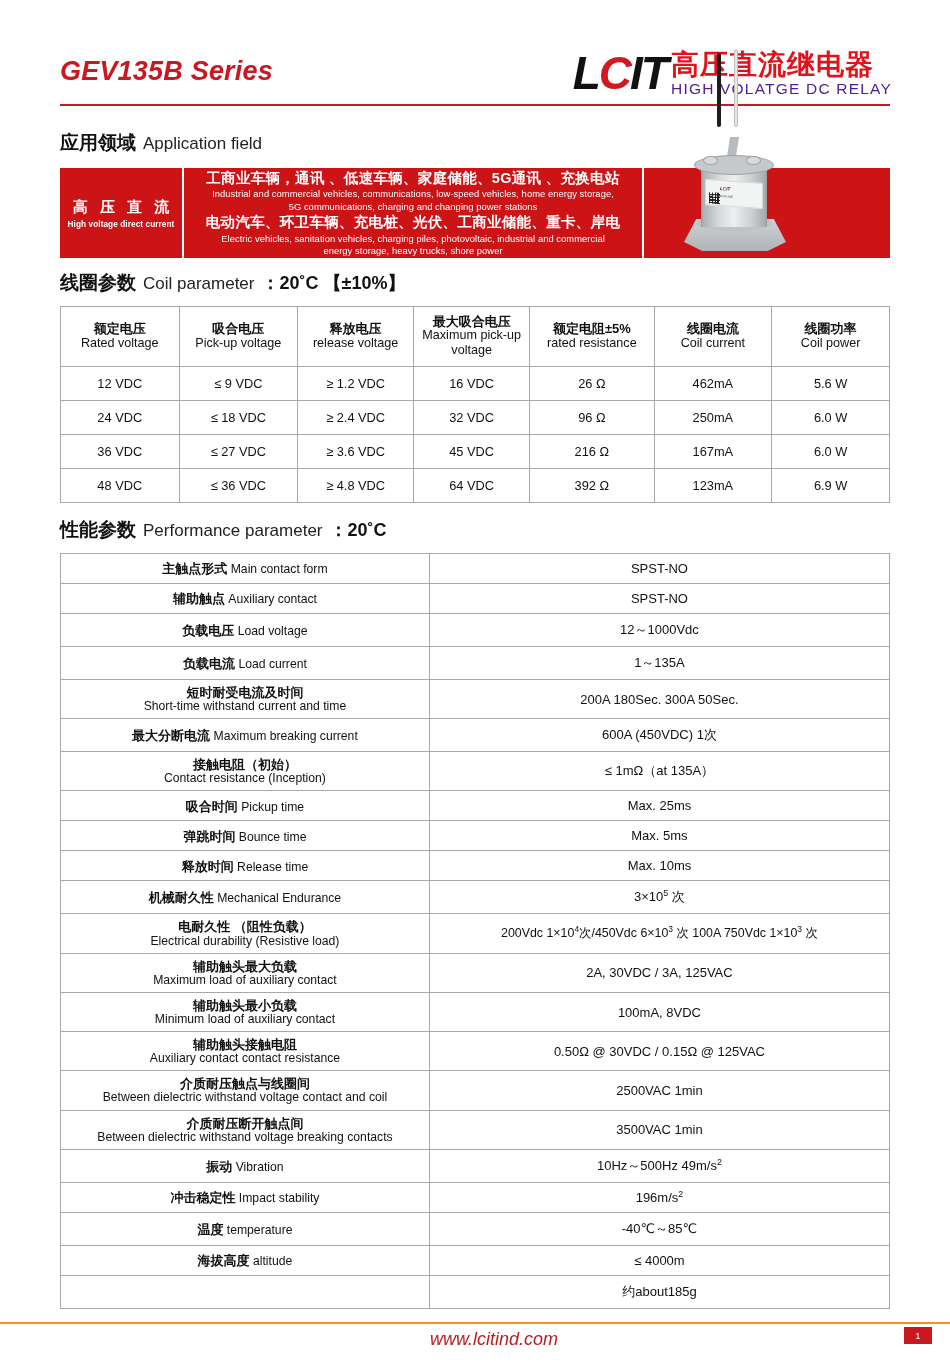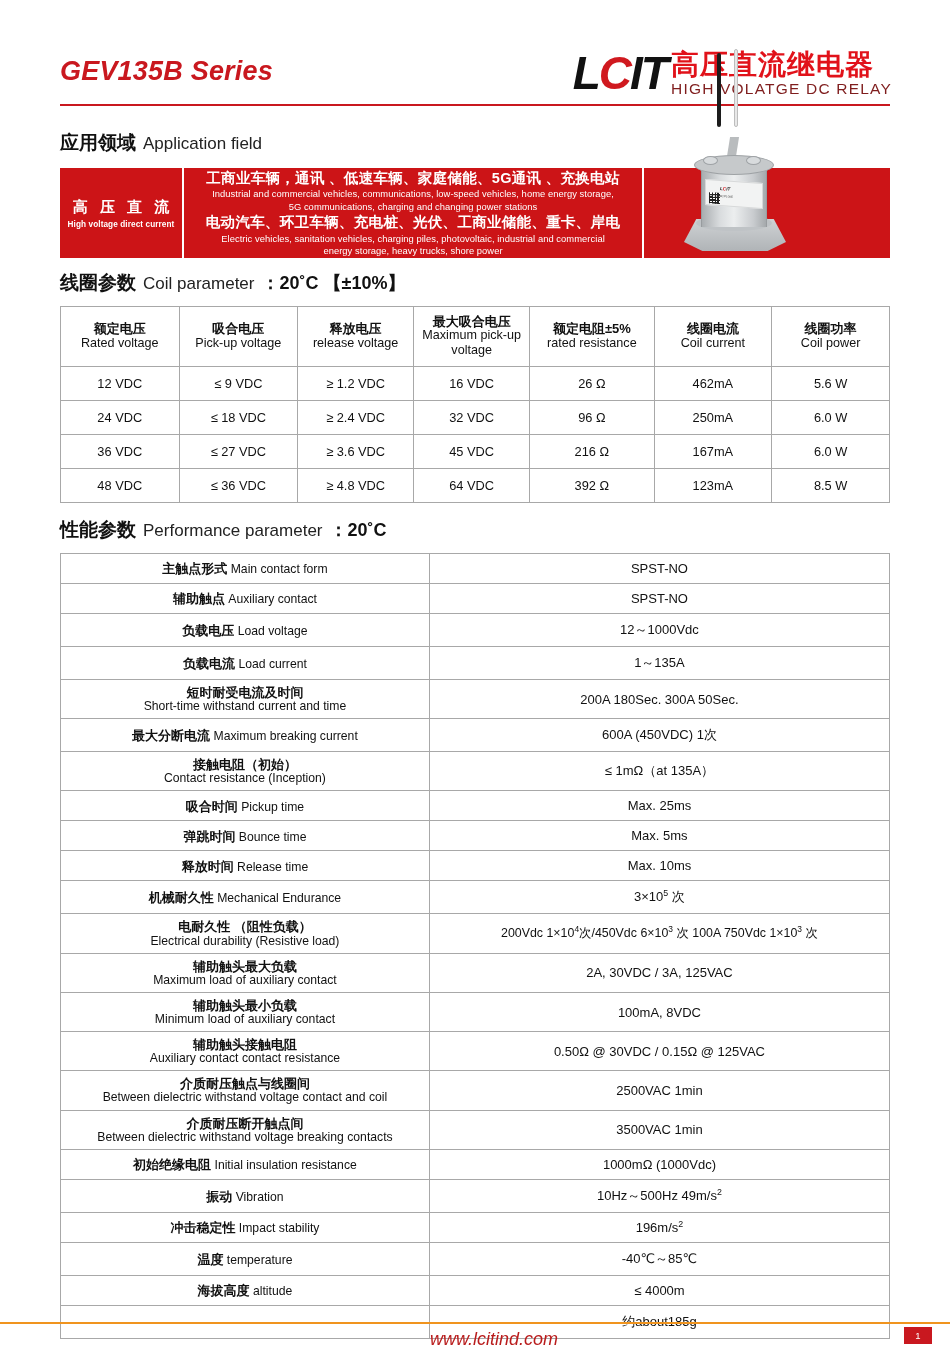--- a/index.html
+++ b/index.html
@@ -62,21 +62,21 @@
   .logo-right { display: flex; flex-direction: column; }
   .logo-cn {
     font-size: 28px;
     font-weight: bold;
     color: #e1121a;
     line-height: 1.05;
     letter-spacing: 1px;
   }
   .logo-en {
     font-size: 15.5px;
-    color: #7f1d1d;
+    color: #4c1d95;
     letter-spacing: 1.2px;
     line-height: 1.2;
     margin-top: 1px;
   }
 
   
   .sec-head {
     padding: 0 60px;
     margin-top: 12px;
     display: flex;
@@ -425,21 +425,21 @@
             <td>167mA</td>
             <td>6.0 W</td>
           </tr>
           <tr>
             <td>48 VDC</td>
             <td>≤ 36 VDC</td>
             <td>≥ 4.8 VDC</td>
             <td>64 VDC</td>
             <td>392 Ω</td>
             <td>123mA</td>
-            <td>8.5 W</td>
+            <td>6.9 W</td>
           </tr>
         </tbody>
     </table>
   </div>
 
   <div class="sec-head" style="margin-top:14px;">
     <span class="sec-cn">性能参数</span>
     <span class="sec-en">Performance parameter</span>
     <span class="sec-suffix">：20˚C</span>
   </div>
@@ -537,24 +537,20 @@
             <td class="val">2500VAC 1min</td>
           </tr>
           <tr>
             <td class="lbl two">
               <span class="cn">介质耐压断开触点间</span>
               <span class="en">Between dielectric withstand voltage breaking contacts</span>
             </td>
             <td class="val">3500VAC 1min</td>
           </tr>
           <tr>
-            <td class="lbl"><span class="cn">初始绝缘电阻</span><span class="en"> Initial insulation resistance</span></td>
-            <td class="val">1000mΩ (1000Vdc)</td>
-          </tr>
-          <tr>
             <td class="lbl"><span class="cn">振动</span><span class="en"> Vibration</span></td>
             <td class="val">10Hz～500Hz 49m/s<sup>2</sup></td>
           </tr>
           <tr>
             <td class="lbl"><span class="cn">冲击稳定性</span><span class="en"> Impact stability</span></td>
             <td class="val">196m/s<sup>2</sup></td>
           </tr>
           <tr>
             <td class="lbl"><span class="cn">温度</span><span class="en"> temperature</span></td>
             <td class="val">-40℃～85℃</td>

